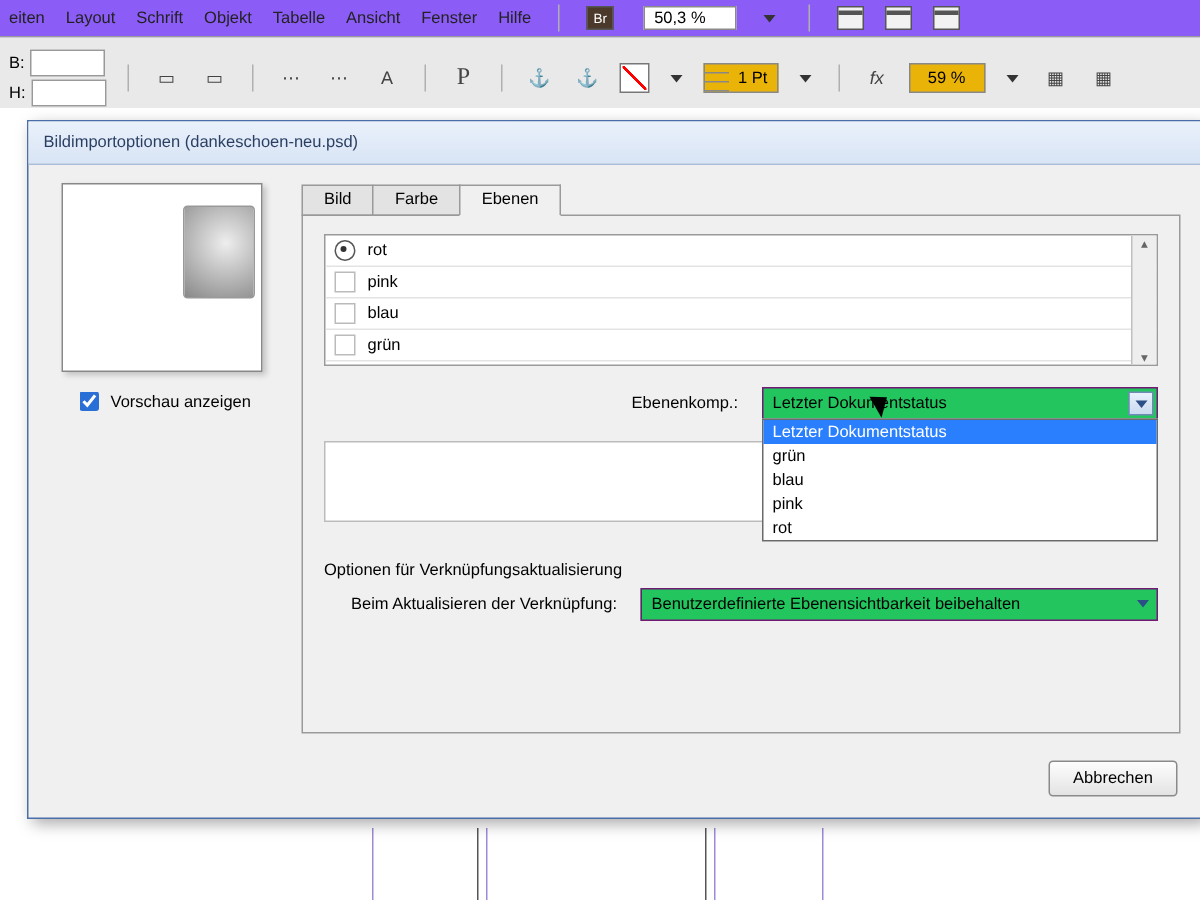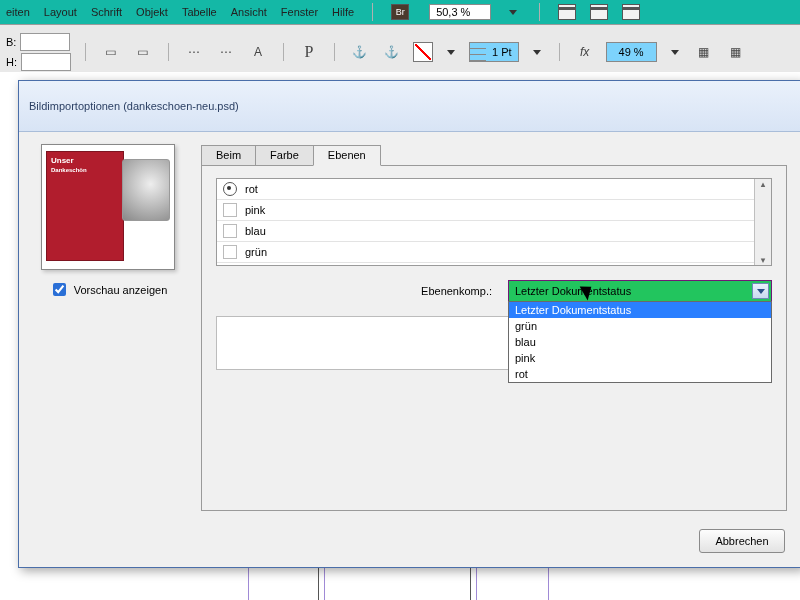--- a/index.html
+++ b/index.html
@@ -1,41 +1,41 @@
 <!DOCTYPE html>
 <html><head>
 <meta charset="utf-8">
 <style>
   html,body{margin:0;padding:0;font-family:"Segoe UI",Tahoma,sans-serif;font-size:11px;color:#000;background:#fff;width:800px;height:600px;overflow:hidden}
   
-  .menubar{display:flex;align-items:center;gap:14px;padding:2px 6px;background:#14b8a6;border-bottom:1px solid #9a9a9a;height:20px}
+  .menubar{display:flex;align-items:center;gap:14px;padding:2px 6px;background:#8b5cf6;border-bottom:1px solid #9a9a9a;height:20px}
   .menubar span{color:#222}
   .zoom-box{margin-left:6px;background:#fff;border:1px solid #8a8a8a;padding:1px 10px 1px 6px;min-width:44px}
   .sep{width:1px;height:18px;background:#b0b0b0;margin:0 4px}
   .sq{width:16px;height:14px;border:1px solid #555;background:#f2f2f2}
   .sq .bar{display:block;height:3px;background:#555;margin-top:2px}
   
   .optbar{display:flex;align-items:center;gap:10px;padding:3px 6px;background:#e9e9e9;border-bottom:1px solid #9a9a9a;height:48px;position:relative}
   .bh{display:flex;flex-direction:column;gap:2px}
   .bh .row{display:flex;align-items:center;gap:4px}
   .bh input{width:44px;height:14px;border:1px solid #999;background:#fff}
   .ico{width:20px;height:20px;border:1px solid transparent;display:flex;align-items:center;justify-content:center;color:#444;font-size:12px}
   .redbox{width:18px;height:18px;background:#fff;border:1px solid #777;position:relative}
   .redbox::after{content:"";position:absolute;inset:1px;background:linear-gradient(45deg,transparent 45%,red 45%,red 55%,transparent 55%)}
-  .ptbox{display:flex;align-items:center;border:1px solid #888;background:#7dd3fc;height:18px}
+  .ptbox{display:flex;align-items:center;border:1px solid #888;background:#eab308;height:18px}
   .ptbox .stripe{width:16px;height:100%;display:flex;flex-direction:column}
   .ptbox .stripe i{flex:1;border-bottom:1px solid #888}
   .ptbox span{padding:0 6px}
   .tri{width:0;height:0;border-left:4px solid transparent;border-right:4px solid transparent;border-top:5px solid #333;margin:0 4px}
   
   .canvas-bg{position:absolute;left:0;right:0;top:72px;bottom:0;background:#fff}
   .canvas-bg .vline{position:absolute;top:480px;bottom:0;width:1px;background:#a08ad6}
   
   .dialog{position:absolute;left:18px;top:80px;width:782px;background:#f0f0f0;border:1px solid #4a6ea9;box-shadow:3px 3px 10px rgba(0,0,0,.35)}
-  .titlebar{background:linear-gradient(#eaf1fb,#d8e4f5);border-bottom:1px solid #a9bdd9;padding:19px 10px;color:#2b3f63}
+  .titlebar{background:linear-gradient(#eaf1fb,#d8e4f5);border-bottom:1px solid #a9bdd9;padding:8px 10px;color:#2b3f63}
   .dlg-body{display:flex;padding:12px 14px 8px 14px;gap:18px}
   .leftcol{width:150px;display:flex;flex-direction:column;align-items:center}
   .thumb{width:132px;height:124px;border:1px solid #888;background:#fff;box-shadow:2px 2px 4px rgba(0,0,0,.2);position:relative;overflow:hidden}
   .thumb .redp{position:absolute;left:4px;top:6px;width:78px;height:110px;background:#b11d2d;border:1px solid #7d1420;color:#fff;font-size:6px;padding:4px;box-sizing:border-box}
   .thumb .redp h4{margin:0 0 2px 0;font-size:8px}
   .thumb .dvd{position:absolute;right:4px;top:14px;width:46px;height:60px;border:1px solid #999;background:radial-gradient(circle at 60% 40%,#eee,#888);border-radius:3px}
   .chk{display:flex;align-items:center;gap:5px;margin-top:10px}
   .chk input{accent-color:#2a6fd6}
   .rightcol{flex:1}
   
@@ -124,53 +124,52 @@
         <i></i>
         <i></i>
         <i></i>
       </div>
       <span>1 Pt</span>
     </div>
   <div class="tri"></div>
   <div class="sep"></div>
   <div class="ico" style="font-style:italic">fx</div>
   <div class="ptbox" style="padding:0 6px">
-      <span>49 %</span>
+      <span>59 %</span>
     </div>
   <div class="tri"></div>
   <div class="ico">▦</div>
   <div class="ico">▦</div>
 </div>
 
 <div class="canvas-bg">
   <div class="vline" style="left:248px"></div>
   <div class="vline" style="left:318px;background:#555"></div>
   <div class="vline" style="left:324px"></div>
   <div class="vline" style="left:470px;background:#555"></div>
   <div class="vline" style="left:476px"></div>
   <div class="vline" style="left:548px"></div>
 </div>
 
 <div class="dialog">
   <div class="titlebar">Bildimportoptionen (dankeschoen-neu.psd)</div>
   <div class="dlg-body">
     <div class="leftcol">
       <div class="thumb">
-        <div class="redp"><h4>Unser</h4><b>Dankeschön</b></div>
         <div class="dvd"></div>
       </div>
       <label class="chk">
         <input type="checkbox" checked="" style="">
         <span>Vorschau anzeigen</span>
       </label>
     </div>
 
     <div class="rightcol">
       <div class="tabs">
-        <div class="tab">Beim</div>
+        <div class="tab">Bild</div>
         <div class="tab">Farbe</div>
         <div class="tab active">Ebenen</div>
       </div>
       <div class="panel">
         <div class="layerbox">
           <div class="row">
               <span class="eye"></span>
               <span>rot</span>
             </div>
           <div class="row">
@@ -203,21 +202,27 @@
               <div>blau</div>
               <div>pink</div>
               <div>rot</div>
             </div>
           </div>
         </div>
 
         <div class="previewbox"></div>
 
         <div class="group2">
+          <div class="grouplabel">Optionen für Verknüpfungsaktualisierung</div>
           <div class="formrow" style="margin-top:6px;margin-left:18px">
+            <span class="lbl">Beim Aktualisieren der Verknüpfung:</span>
+            <div class="dd" style="flex:1">
+              <span>Benutzerdefinierte Ebenensichtbarkeit beibehalten</span>
+              <div class="arrow" style="border:none;background:none"></div>
+            </div>
           </div>
         </div>
       </div>
     </div>
   </div>
   <div class="buttons">
     <div class="btn">Abbrechen</div>
   </div>
 </div>
 

